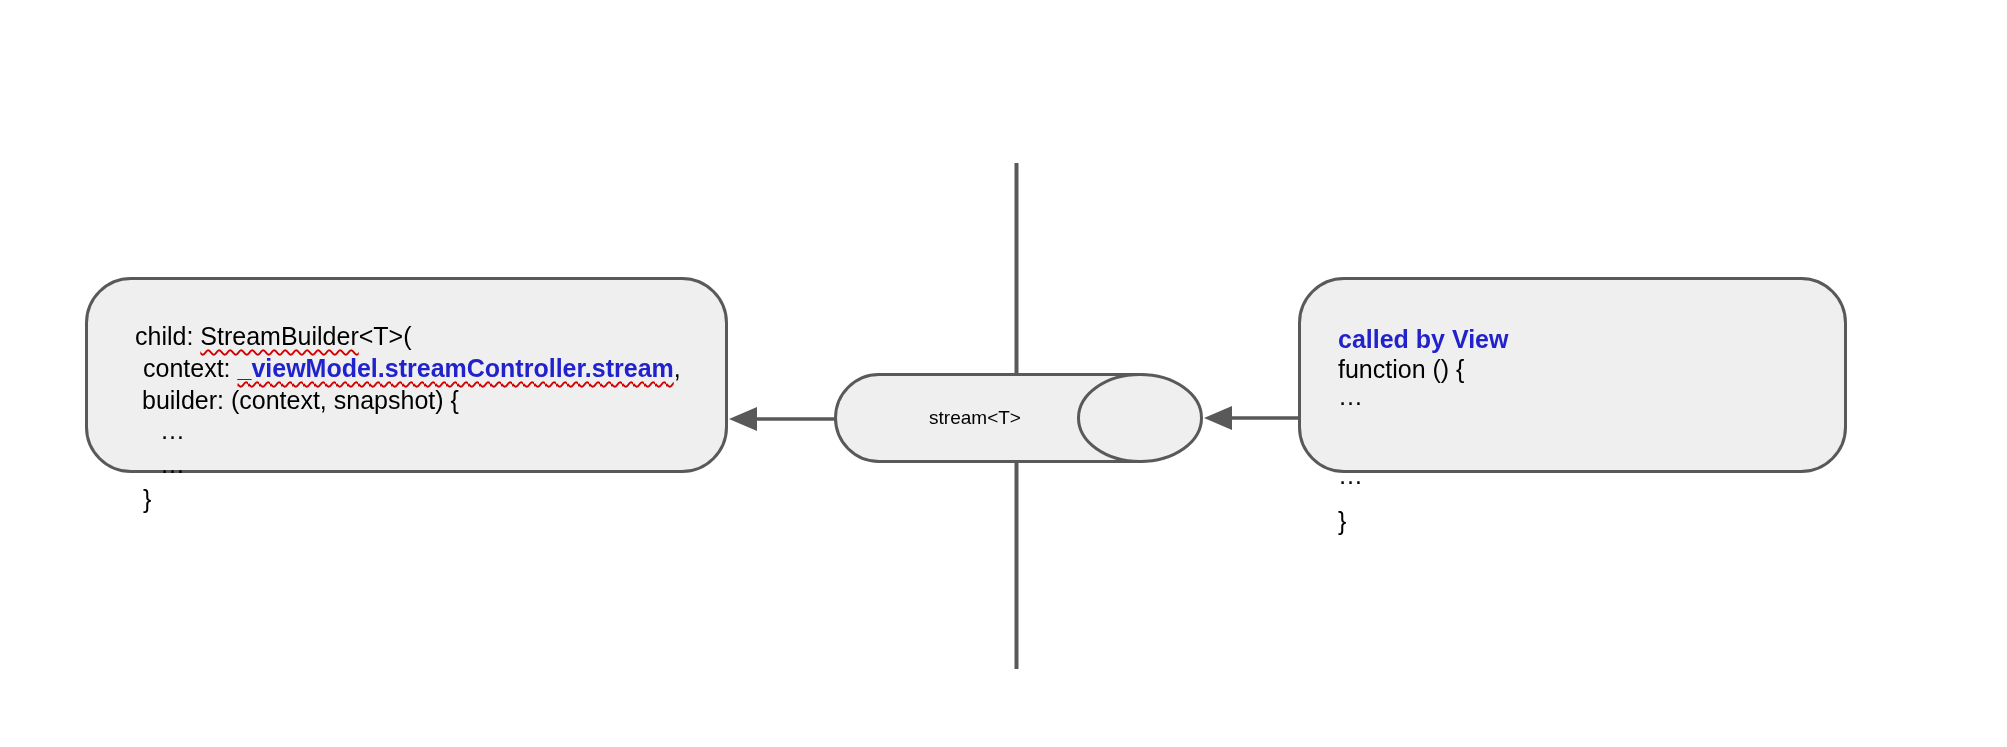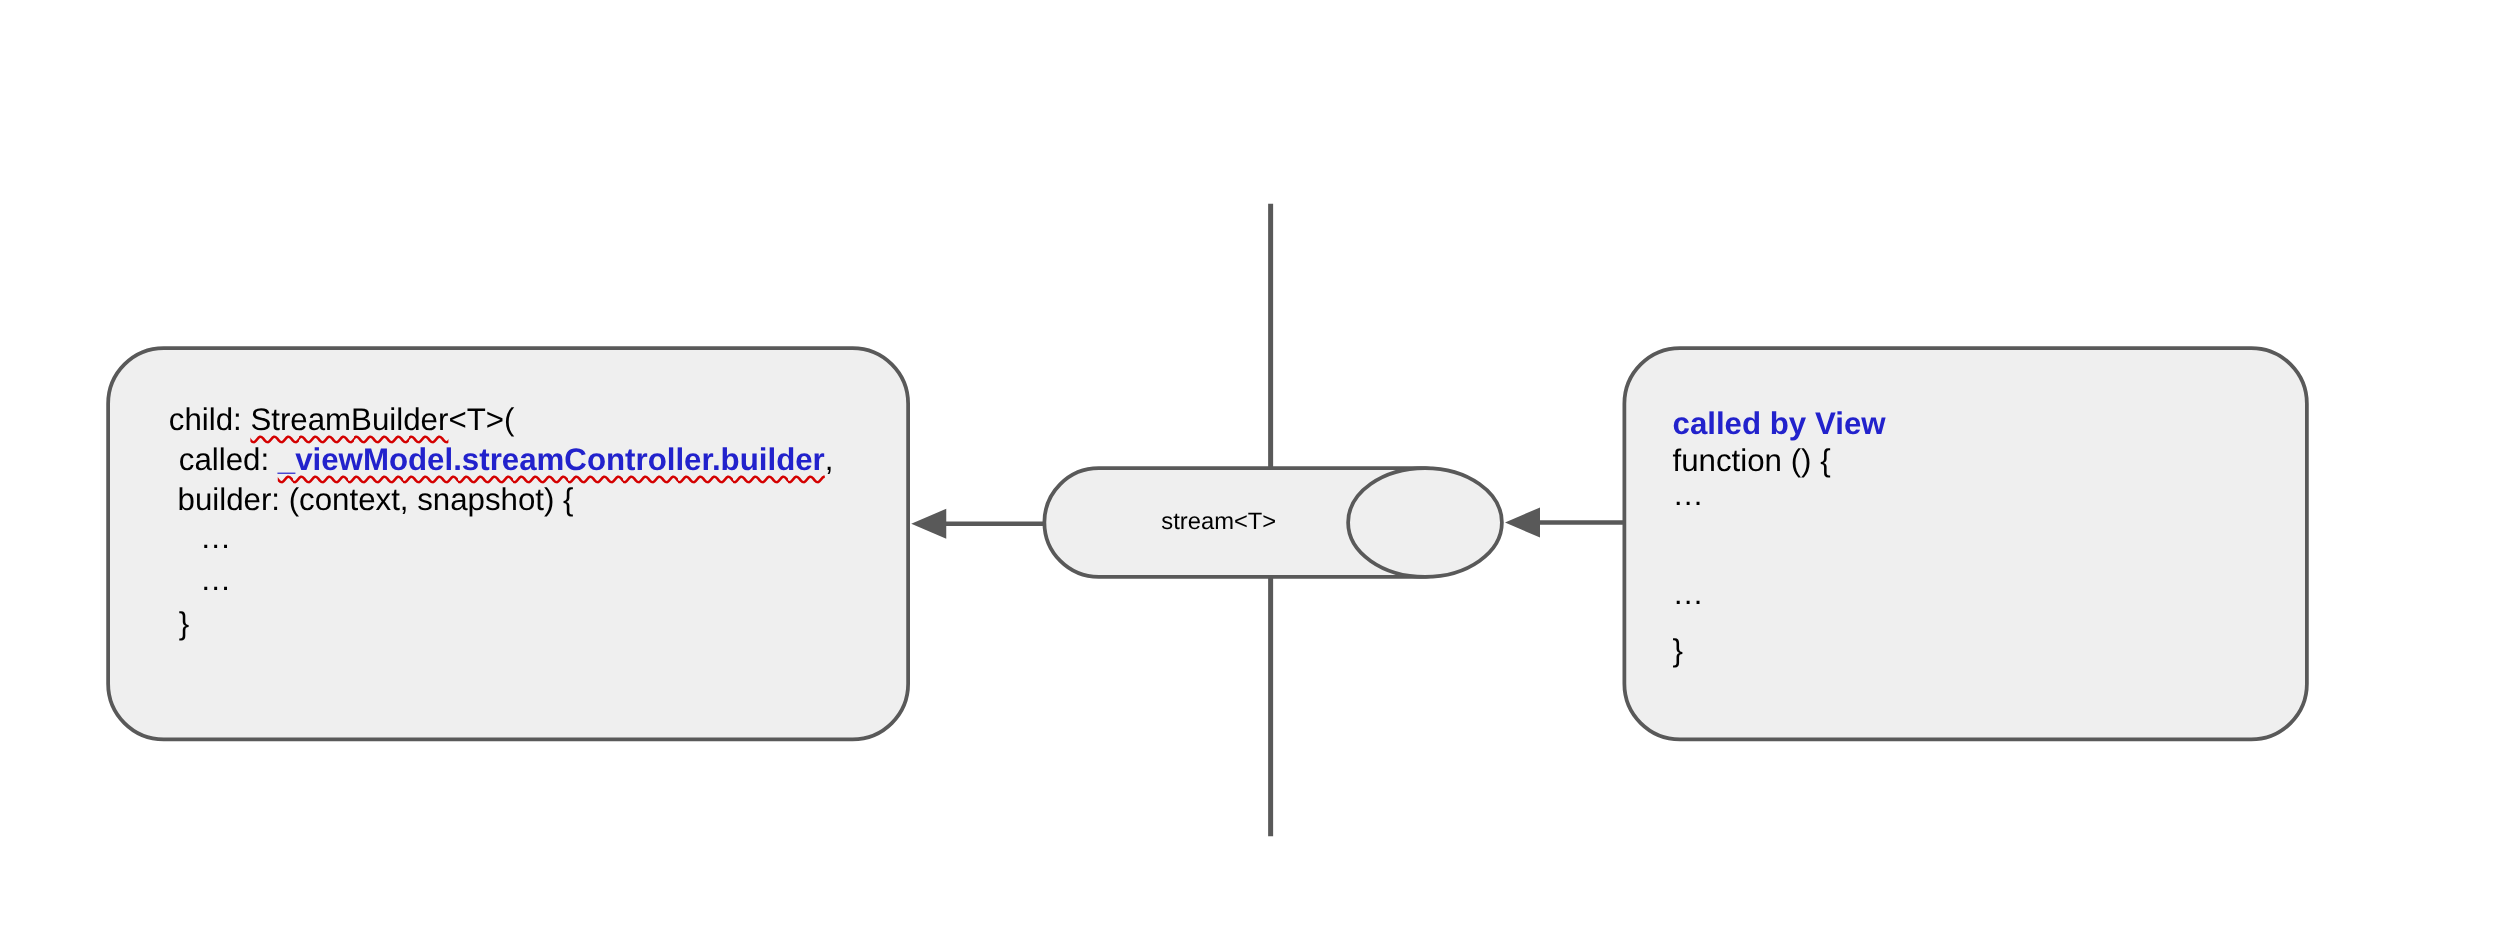--- a/index.html
+++ b/index.html
@@ -11,21 +11,21 @@
     overflow:hidden;
   }
   .title{
     position:absolute;top:69px;width:320px;
     font-size:60px;line-height:60px;color:var(--text,#000);
     text-align:center;white-space:nowrap;
   }
   #view-title{left:295px;}
   #viewmodel-title{left:1296px;}
   .code-box{
-    position:absolute;top:277px;height:316px;
+    position:absolute;top:277px;height:196px;
     background:var(--box_fill,#efefef);
     border:3px solid var(--box_stroke,#595959);
     border-radius:46px;
     box-sizing:border-box;
   }
   #view-box{left:85px;width:643px;}
   #viewmodel-box{left:1298px;width:549px;}
   .code-line{
     position:absolute;
     font-size:25px;line-height:25px;
@@ -52,21 +52,21 @@
   }
 </style>
 </head>
 <body>
 
 <div id="stage">
 
 
   <div id="view-box" class="code-box">
     <div class="code-line" style="left:47px;top:44px;"><span>child: </span><span class="squiggle">StreamBuilder</span><span>&lt;T&gt;(</span></div>
-    <div class="code-line" style="left:55px;top:76px;"><span>called: </span><span class="blue-bold squiggle">_viewModel.streamController.builder</span><span>,</span></div>
+    <div class="code-line" style="left:55px;top:76px;"><span>context: </span><span class="blue-bold squiggle">_viewModel.streamController.stream</span><span>,</span></div>
     <div class="code-line" style="left:54px;top:108px;text-align:right;">builder: (context, snapshot) {</div>
     <div class="code-line" style="left:72px;top:138px;">…</div>
     <div class="code-line" style="left:72px;top:172px;">…</div>
     <div class="code-line" style="left:55px;top:207px;">}</div>
   </div>
 
   <div id="viewmodel-box" class="code-box">
     <div class="code-line blue-bold" style="left:37px;top:47px;">called by View</div>
     <div class="code-line" style="left:37px;top:77px;">function () {</div>
     <div class="code-line" style="left:37px;top:104px;">…</div>

